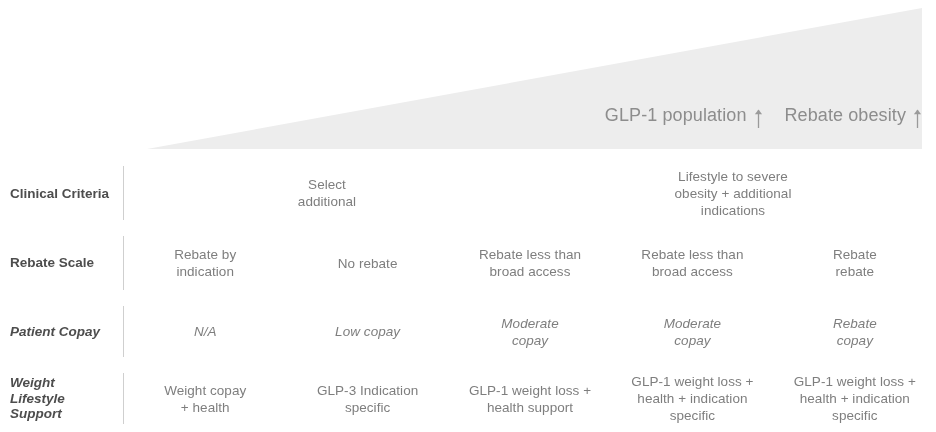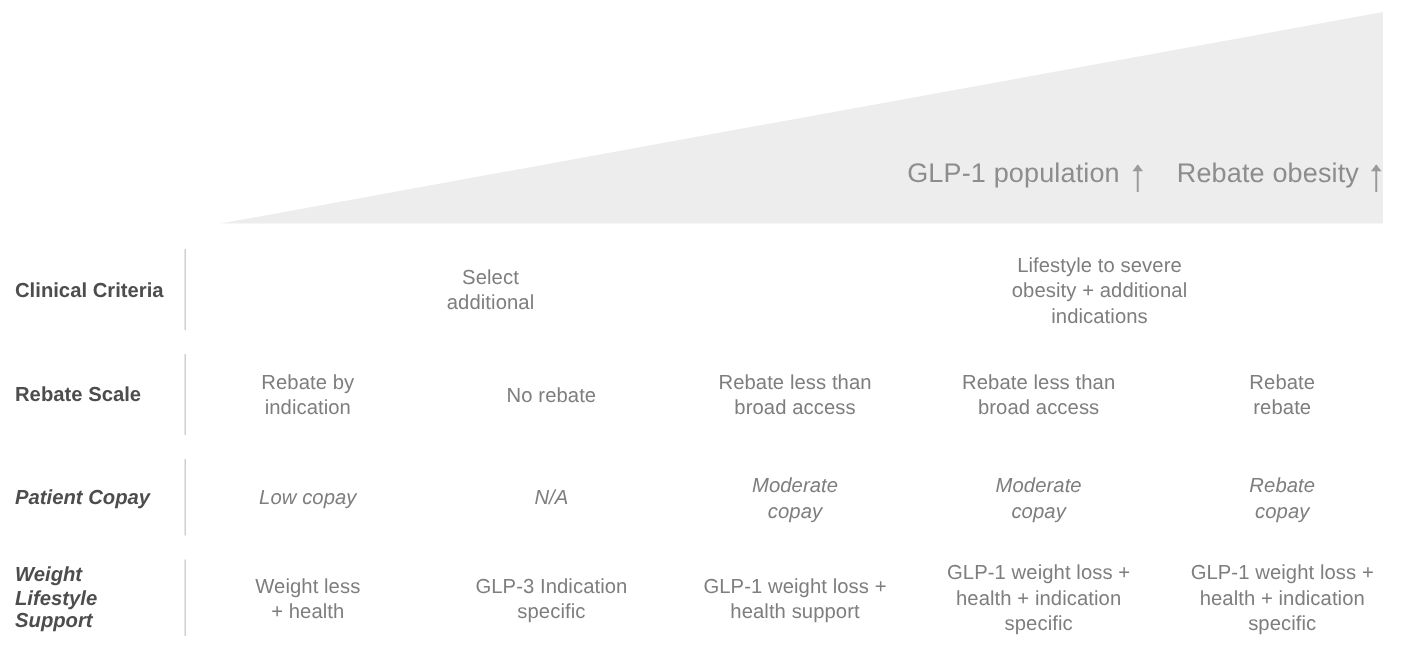--- a/index.html
+++ b/index.html
@@ -185,40 +185,40 @@
       </div>
     </div>
 
     <div class="row row-3">
       <div class="row-label">
         <span>Patient
 Copay</span>
       </div>
       <div class="divider"></div>
       <div class="cells">
+        <div class="cell">N/A</div>
         <div class="cell">Low copay</div>
-        <div class="cell">N/A</div>
         <div class="cell">Moderate
 copay</div>
         <div class="cell">Moderate
 copay</div>
         <div class="cell">Rebate
 copay</div>
       </div>
     </div>
 
     <div class="row row-4">
       <div class="row-label">
         <span>Weight
 Lifestyle
 Support</span>
       </div>
       <div class="divider"></div>
       <div class="cells">
-        <div class="cell">Weight less
+        <div class="cell">Weight copay
 + health</div>
         <div class="cell">GLP-3 Indication
 specific</div>
         <div class="cell">GLP-1 weight loss +
 health support</div>
         <div class="cell">GLP-1 weight loss +
 health + indication
 specific</div>
         <div class="cell">GLP-1 weight loss +
 health + indication

